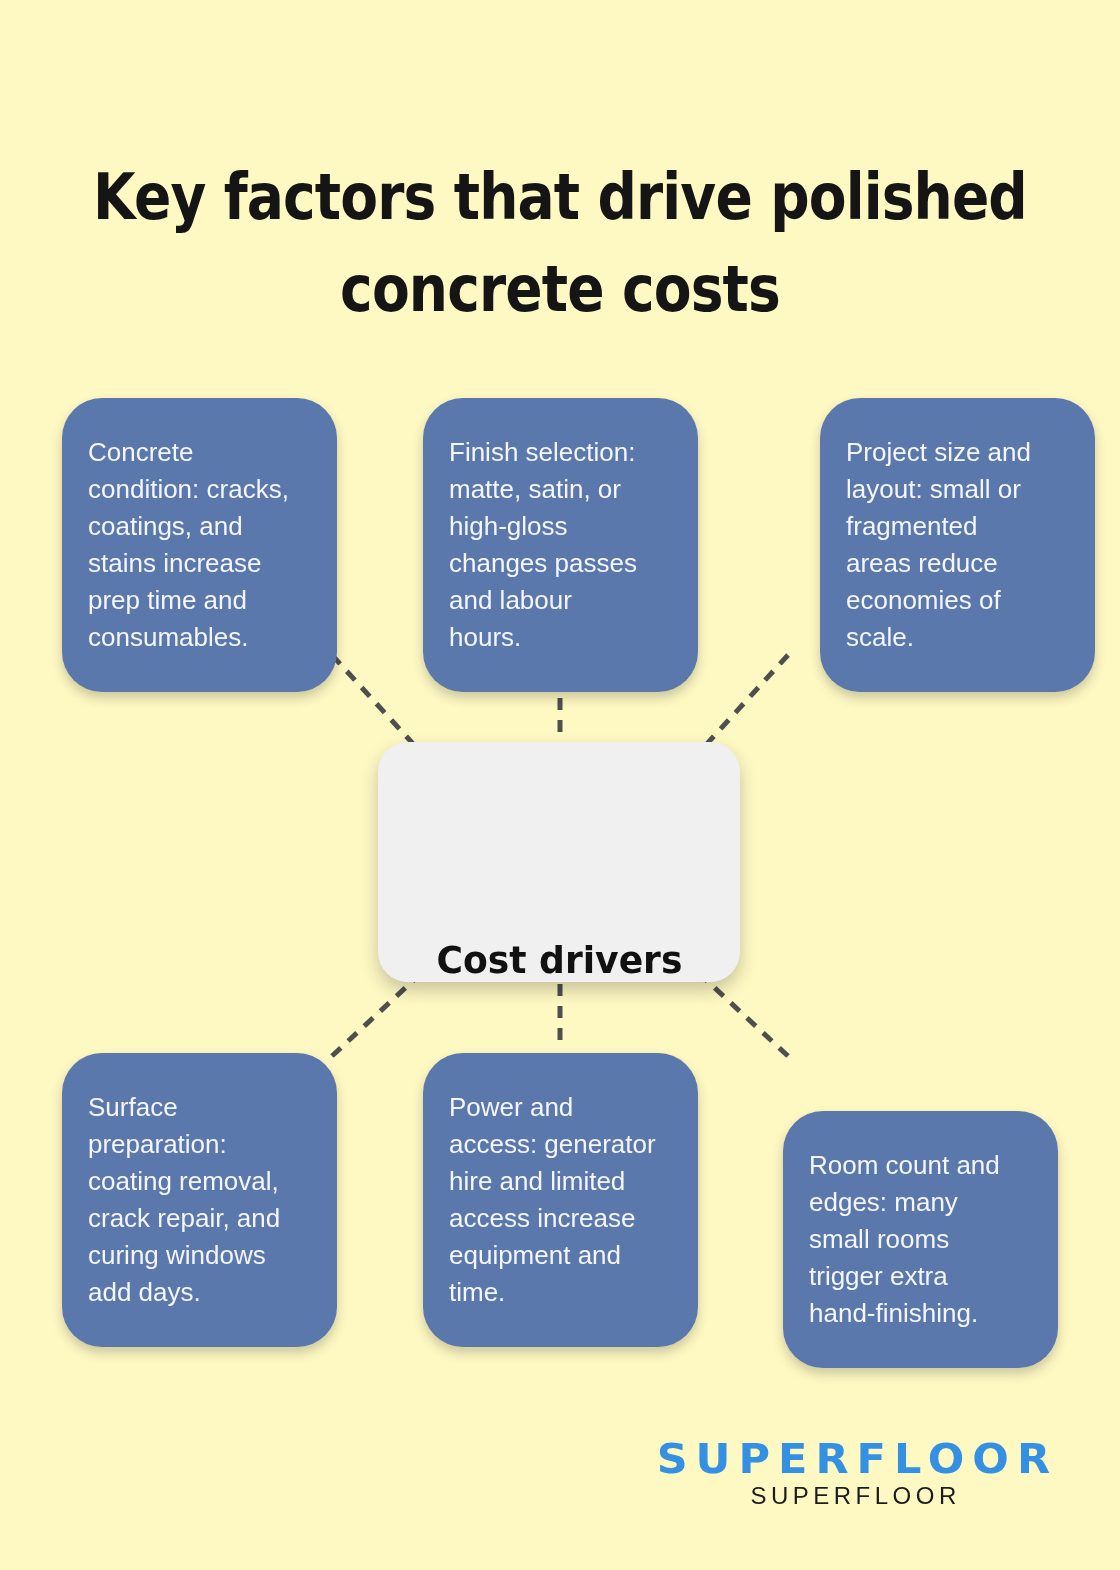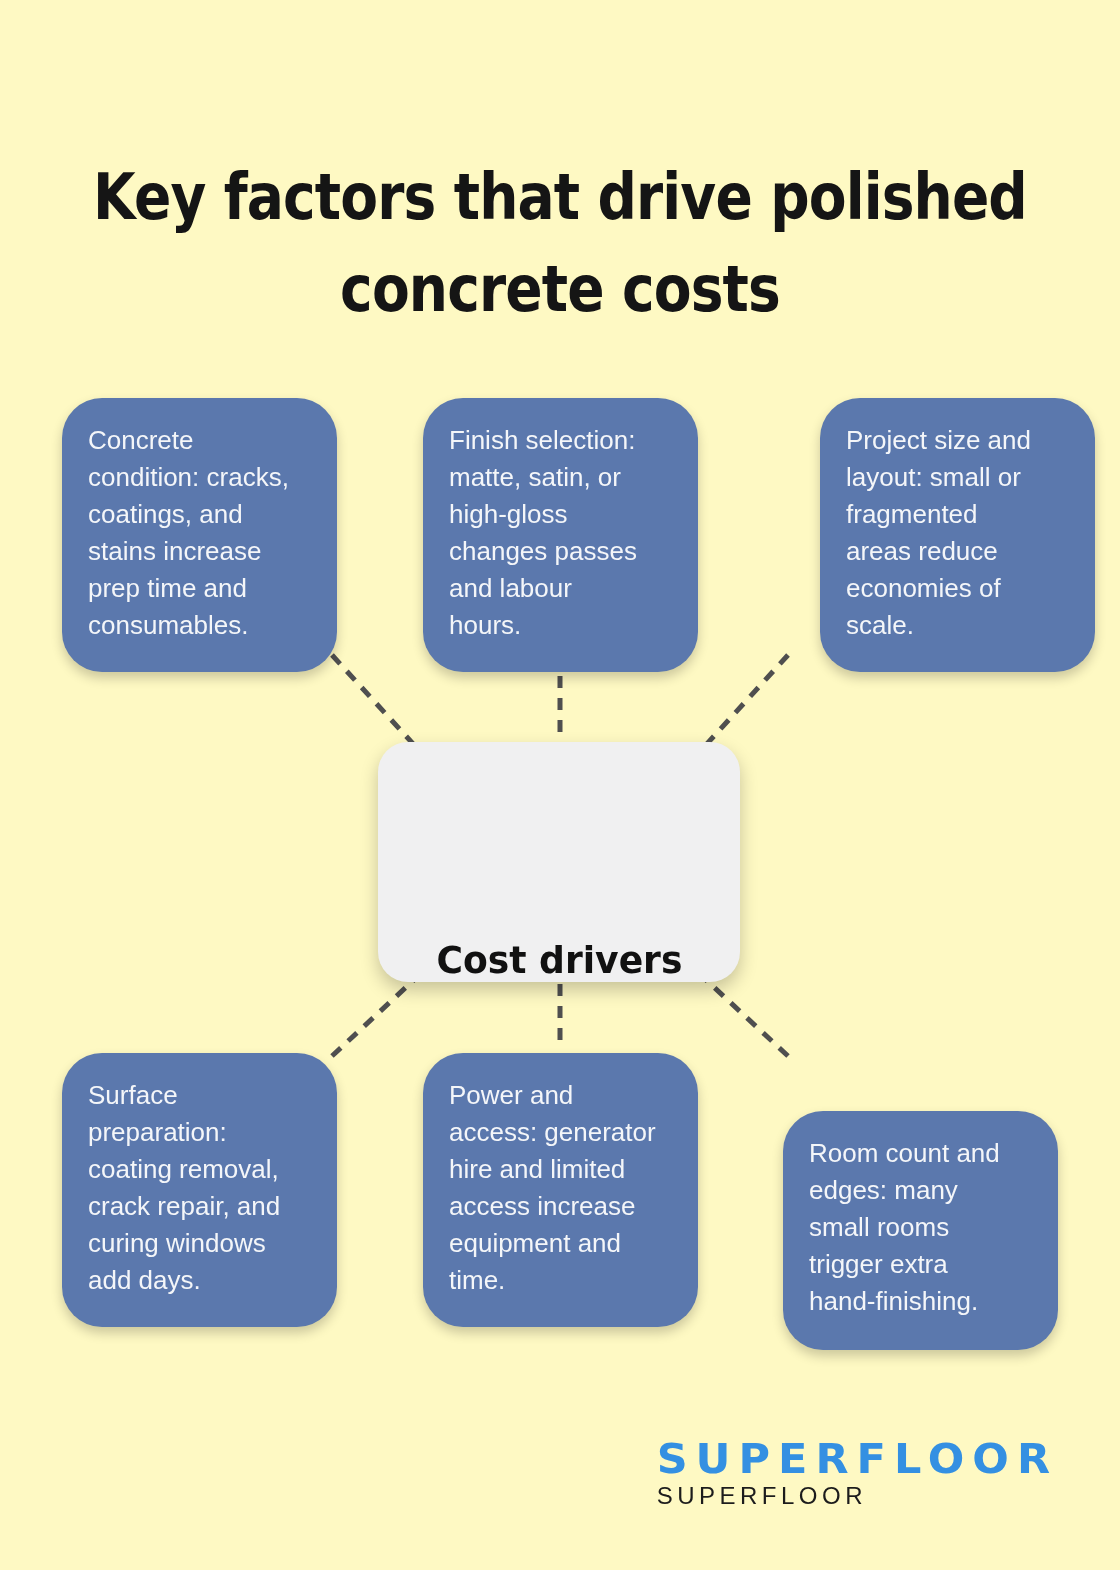--- a/index.html
+++ b/index.html
@@ -52,21 +52,21 @@
     stroke-dasharray: 12 10;
   }
 
   
   .factor {
     position: absolute;
     width: 275px;
     box-sizing: border-box;
     background: #5b78ad;
     border-radius: 40px;
-    padding: 24px 26px;
+    padding: 36px 26px;
     color: #f4f6f9;
     font-size: 26px;
     line-height: 37px;
     white-space: pre-line;
     box-shadow: 0 6px 12px rgba(0,0,0,0.20);
   }
   .factor.c1 { left: 62px;  top: 398px; min-height: 274px; }
   .factor.c2 { left: 423px; top: 398px; min-height: 274px; }
   .factor.c3 { left: 783px; top: 398px; min-height: 274px; margin-left: 37px; }
   .factor.c4 { left: 62px;  top: 1053px; min-height: 274px; }
@@ -93,21 +93,21 @@
     font-size: 38px;
     color: #111111;
     transform: scaleX(0.95);
   }
 
   
   .logo {
     position: absolute;
     top: 1436px;
     right: 70px;
-    text-align: left;
+    text-align: center;
   }
   .logo .brand {
     display: block;
     font-family: "DejaVu Sans", sans-serif;
     font-weight: 700;
     font-size: 43px;
     line-height: 46px;
     letter-spacing: 8px;
     margin-right: -8px;
     color: #3490e2;

